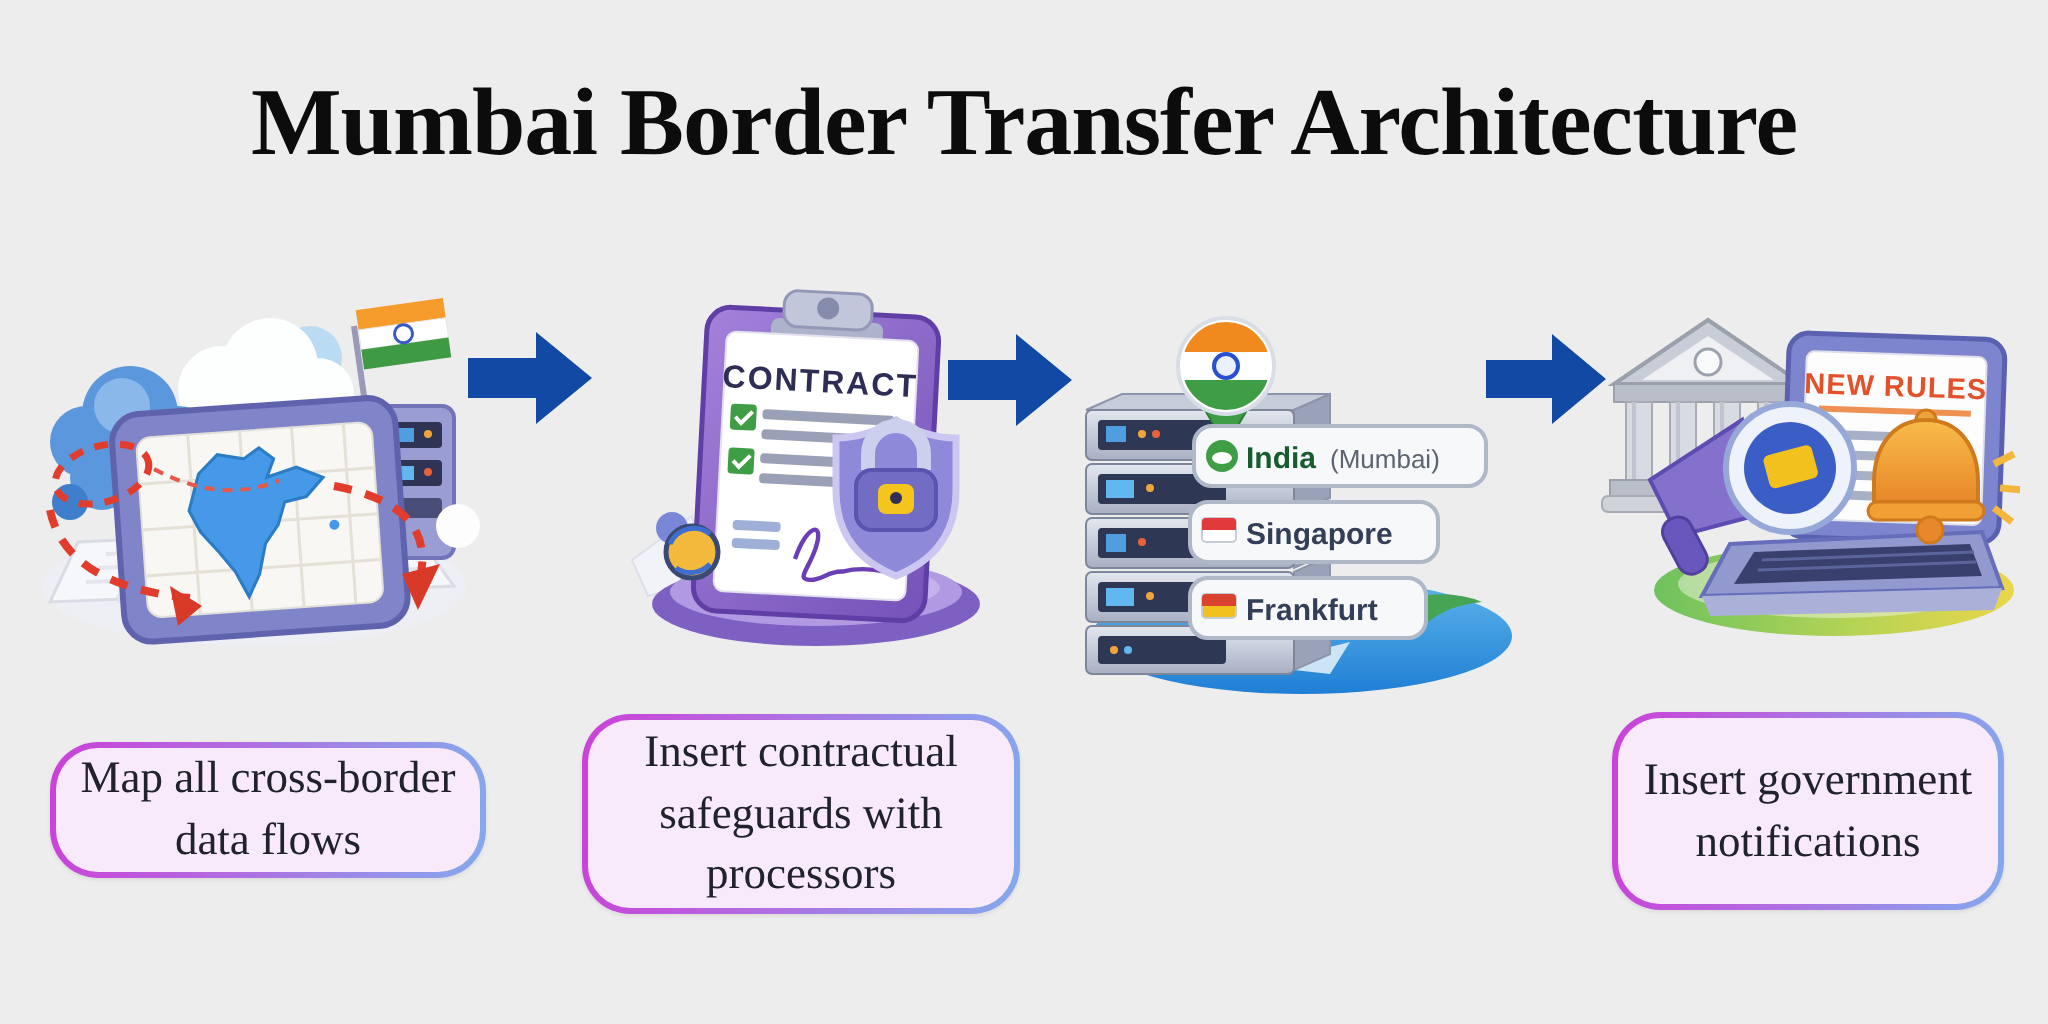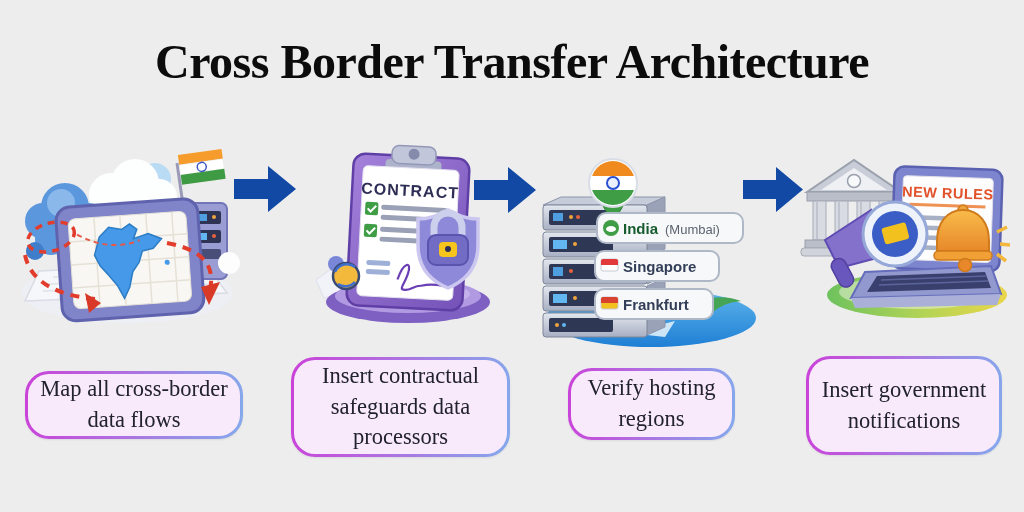--- a/index.html
+++ b/index.html
@@ -32,21 +32,21 @@
   .region-main{font-size:15px;font-weight:bold;fill:#175c2e}
   .region-sub{font-size:13px;fill:#5c6470}
   .region-name{font-size:15px;font-weight:bold;fill:#333f58}
   .rules-t{font-size:14.5px;font-weight:bold;fill:#e2512a;letter-spacing:.5px}
 </style>
 </head>
 <body>
 
 <div class="canvas">
 
-  <h1 class="title">Cross Border Transfer Architecture</h1>
+  <h1 class="title">Mumbai Border Transfer Architecture</h1>
 
   <div class="illus" style="left:15px;top:143px;width:225px;height:187px">
     <svg width="225" height="187" viewBox="0 0 225 187">
 
       <g>
         <ellipse cx="112" cy="150" rx="106" ry="30" fill="#edeff4"></ellipse>
         <path d="M24 128 L190 120 L212 150 L10 158 Z" fill="#f6f7fa" stroke="#d9dce5" stroke-width="1.5"></path>
         <path d="M38 134 L196 127 M34 141 L202 134 M28 148 L206 141" stroke="#e3e6ed" stroke-width="2" fill="none"></path>
         <ellipse cx="115" cy="156" rx="72" ry="12" fill="#dcdfe7" opacity=".7"></ellipse>
       </g>
@@ -356,26 +356,21 @@
     <polygon points="0,13 33,13 33,0 60,22.5 33,45 33,32 0,32"></polygon>
   </svg>
 
   <div class="card" id="card1" style="left:25px;top:371px;width:218px;height:68px">
     <div class="card-inner">
       <div class="card-text">Map all cross-border data flows</div>
     </div>
   </div>
   <div class="card" id="card2" style="left:291px;top:357px;width:219px;height:100px">
     <div class="card-inner">
-      <div class="card-text">Insert contractual safeguards data processors</div>
-    </div>
-  </div>
-  <div class="card" id="card3" style="left:568px;top:368px;width:167px;height:72px">
-    <div class="card-inner">
-      <div class="card-text">Verify hosting regions</div>
+      <div class="card-text">Insert contractual safeguards with processors</div>
     </div>
   </div>
   <div class="card" id="card4" style="left:806px;top:356px;width:196px;height:99px">
     <div class="card-inner">
       <div class="card-text">Insert government notifications</div>
     </div>
   </div>
 
 </div>
 

